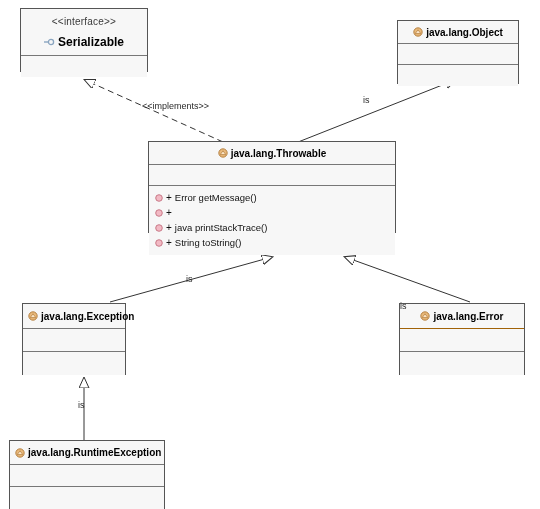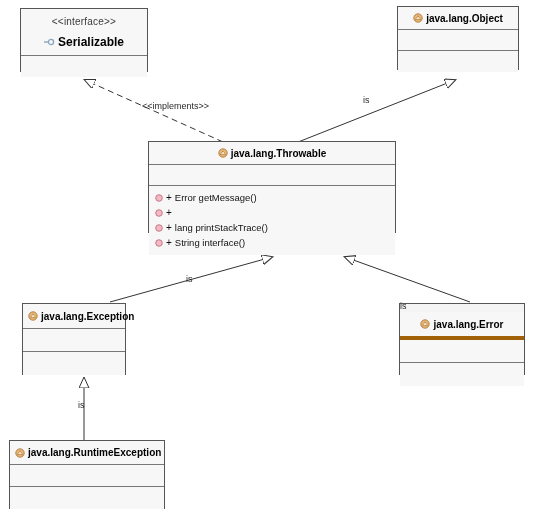--- a/index.html
+++ b/index.html
@@ -152,21 +152,21 @@
             <line x1="0" y1="4" x2="4" y2="4" stroke="#8aa5c0" stroke-width="1.4"></line>
             <circle cx="7" cy="4" r="2.6" fill="none" stroke="#8aa5c0" stroke-width="1.3"></circle>
           </svg>
         </span>
         <span>Serializable</span>
       </span>
     </div>
     <div class="uml-compartment uml-empty last"></div>
   </div>
 
-  <div class="uml-class" style="left:397px; top:6px; width:122px; height:64px;">
+  <div class="uml-class" style="left:397px; top:20px; width:122px; height:64px;">
     <div class="uml-header" style="border-bottom:1px solid #777777;">
       <span class="icon-class">
         <svg width="10" height="10" viewBox="0 0 10 10">
           <circle cx="5" cy="5" r="4.2" fill="#e8b87a" stroke="#b07a3a" stroke-width="0.9"></circle>
           <path d="M2.2 6.6 L5 2.8 L7.8 6.6 z" fill="#fbe6c8" stroke="#b07a3a" stroke-width="0.7"></path>
         </svg>
       </span>
       <span>java.lang.Object</span>
     </div>
     <div class="uml-compartment uml-empty"></div>
@@ -205,52 +205,52 @@
         <span class="method-vis">+</span>
       </div>
 
       <div class="method-row">
         <span class="icon-method">
           <svg width="8" height="8" viewBox="0 0 8 8">
             <circle cx="4" cy="4" r="3.3" fill="#f2b9c4" stroke="#c4707f" stroke-width="0.9"></circle>
           </svg>
         </span>
         <span class="method-vis">+</span>
-        <span>lang printStackTrace()</span>
-      </div>
-
-      <div class="method-row">
-        <span class="icon-method">
-          <svg width="8" height="8" viewBox="0 0 8 8">
-            <circle cx="4" cy="4" r="3.3" fill="#f2b9c4" stroke="#c4707f" stroke-width="0.9"></circle>
-          </svg>
-        </span>
-        <span class="method-vis">+</span>
-        <span>String interface()</span>
+        <span>java printStackTrace()</span>
+      </div>
+
+      <div class="method-row">
+        <span class="icon-method">
+          <svg width="8" height="8" viewBox="0 0 8 8">
+            <circle cx="4" cy="4" r="3.3" fill="#f2b9c4" stroke="#c4707f" stroke-width="0.9"></circle>
+          </svg>
+        </span>
+        <span class="method-vis">+</span>
+        <span>String toString()</span>
       </div>
 
     </div>
   </div>
 
   <div class="uml-class" style="left:22px; top:303px; width:104px; height:72px;">
     <div class="uml-header left-align" style="border-bottom:1px solid #777777; height:24px;">
       <span class="icon-class">
         <svg width="10" height="10" viewBox="0 0 10 10">
           <circle cx="5" cy="5" r="4.2" fill="#e8b87a" stroke="#b07a3a" stroke-width="0.9"></circle>
           <path d="M2.2 6.6 L5 2.8 L7.8 6.6 z" fill="#fbe6c8" stroke="#b07a3a" stroke-width="0.7"></path>
         </svg>
       </span>
       <span>java.lang.Exception</span>
     </div>
     <div class="uml-compartment" style="height:23px;"></div>
     <div class="uml-compartment last" style="height:23px;"></div>
   </div>
 
   <div class="uml-class" style="left:399px; top:303px; width:126px; height:72px;">
-    <div class="uml-header" style="border-bottom:4px solid #a16207; height:24px;margin-top:8px;">
+    <div class="uml-header" style="border-bottom:1px solid #a16207; height:24px;">
       <span class="icon-class">
         <svg width="10" height="10" viewBox="0 0 10 10">
           <circle cx="5" cy="5" r="4.2" fill="#e8b87a" stroke="#b07a3a" stroke-width="0.9"></circle>
           <path d="M2.2 6.6 L5 2.8 L7.8 6.6 z" fill="#fbe6c8" stroke="#b07a3a" stroke-width="0.7"></path>
         </svg>
       </span>
       <span>java.lang.Error</span>
     </div>
     <div class="uml-compartment" style="height:23px;"></div>
     <div class="uml-compartment last" style="height:23px;"></div>

